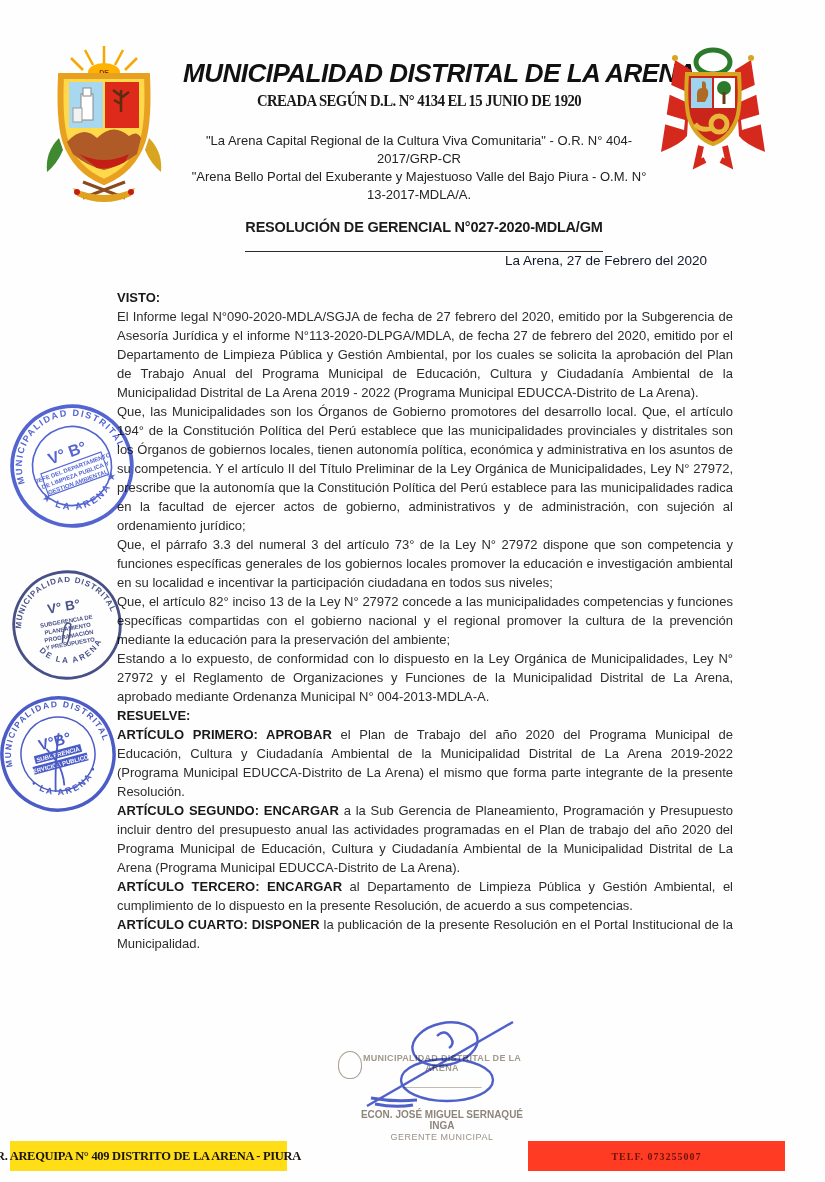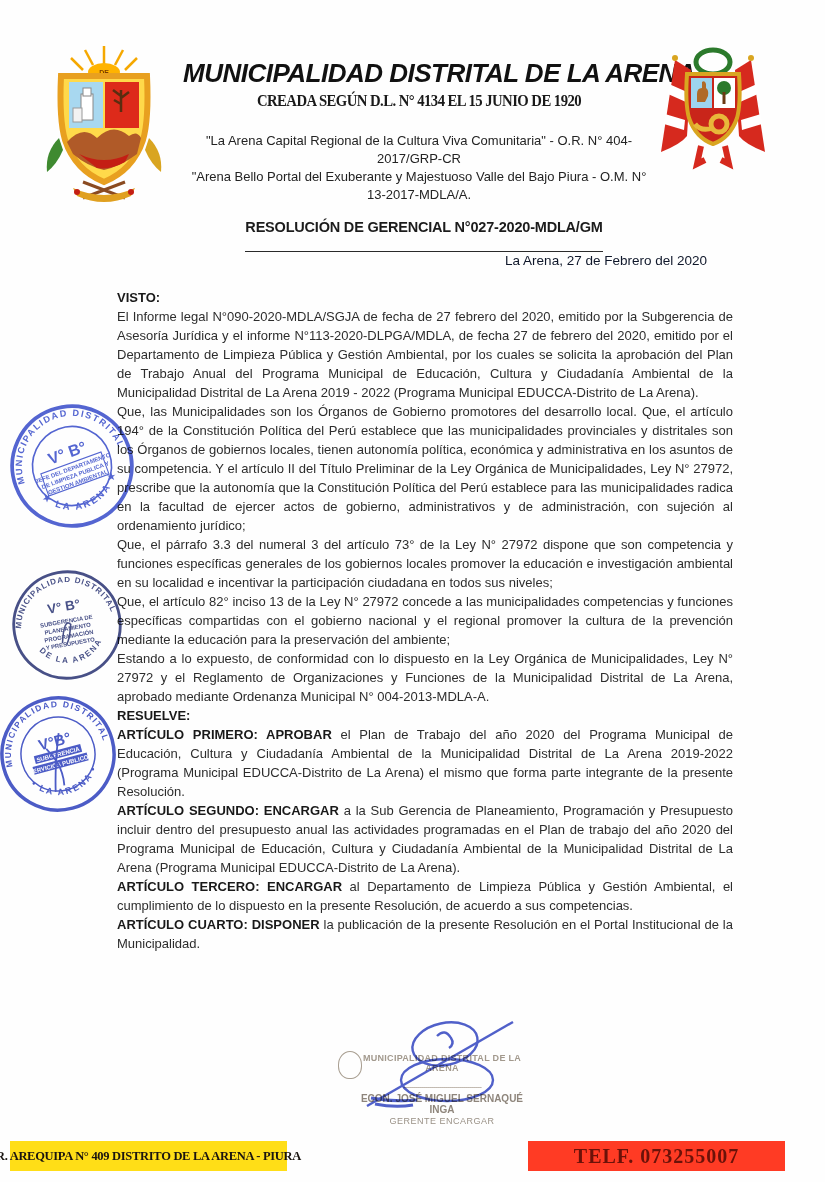--- a/index.html
+++ b/index.html
@@ -54,42 +54,42 @@
   .stamp{position:absolute;mix-blend-mode:multiply;opacity:.88;}
   .stamp svg{display:block;}
   
   .sig-svg{position:absolute;left:345px;top:1016px;mix-blend-mode:multiply;}
   .ger-stamp{
     position:absolute;left:352px;top:1053px;width:180px;text-align:center;
     color:#9a9085;mix-blend-mode:multiply;
   }
   .ger-stamp .gs-head{font-size:9px;font-weight:bold;letter-spacing:.3px;color:#a39a8e;}
   .ger-stamp .gs-dash{font-size:9px;letter-spacing:-1px;color:#ada396;margin-top:9px;}
-  .ger-stamp .gs-name{font-size:10px;font-weight:bold;color:#8f867c;margin-top:1px;}
+  .ger-stamp .gs-name{font-size:10px;font-weight:bold;color:#8f867c;margin-top:17px;}
   .ger-stamp .gs-role{font-size:9px;color:#9b9287;margin-top:1px;letter-spacing:.5px;}
   .gs-emblem{
     position:absolute;left:-14px;top:-2px;width:22px;height:26px;
     border:1.5px solid #aaa093;border-radius:50% 50% 45% 45%;
   }
   
   .foot-addr{
     position:absolute;left:10px;top:1141px;width:277px;height:30px;
     background:#ffde17;display:flex;align-items:center;justify-content:center;
     font-family:"Liberation Serif", serif;font-weight:bold;font-size:12.5px;
     color:#191410;letter-spacing:-0.3px;white-space:nowrap;
   }
   .foot-web{
     position:absolute;left:293px;top:1141px;width:225px;height:30px;
     display:flex;align-items:center;justify-content:center;
     font-family:"Liberation Serif", serif;font-weight:bold;font-size:17px;color:#181411;margin-top:48px;
   }
   .foot-tel{
     position:absolute;left:528px;top:1141px;width:257px;height:30px;
     background:#ff3b24;display:flex;align-items:center;justify-content:center;
-    font-family:"Liberation Serif", serif;font-weight:bold;font-size:20px;
+    font-family:"Liberation Serif", serif;font-weight:bold;font-size:10px;
     color:#6b1209;letter-spacing:1px;
   }
 </style>
 </head>
 <body>
 
 <div class="page">
 
   <div class="emblem-left">
     <svg width="142" height="162" viewBox="0 0 142 162">
@@ -256,20 +256,20 @@
         <path d="M26 82 Q48 86 72 84 M30 88 Q50 92 68 89" stroke-width="3"></path>
       </g>
     </svg>
   </div>
 
   <div class="ger-stamp">
     <div class="gs-emblem"></div>
     <div class="gs-head">MUNICIPALIDAD DISTRITAL DE LA ARENA</div>
     <div class="gs-dash">---------------------------------------</div>
     <div class="gs-name">ECON. JOSÉ MIGUEL SERNAQUÉ INGA</div>
-    <div class="gs-role">GERENTE ENCARGAR</div>
+    <div class="gs-role">GERENTE MUNICIPAL</div>
   </div>
 
   <div class="foot-addr">R. AREQUIPA N° 409 DISTRITO DE LA ARENA - PIURA</div>
   <div class="foot-web">wwww.munilaarena.gob.pe</div>
   <div class="foot-tel">TELF. 073255007</div>
 
 </div>
 
 </body></html>

